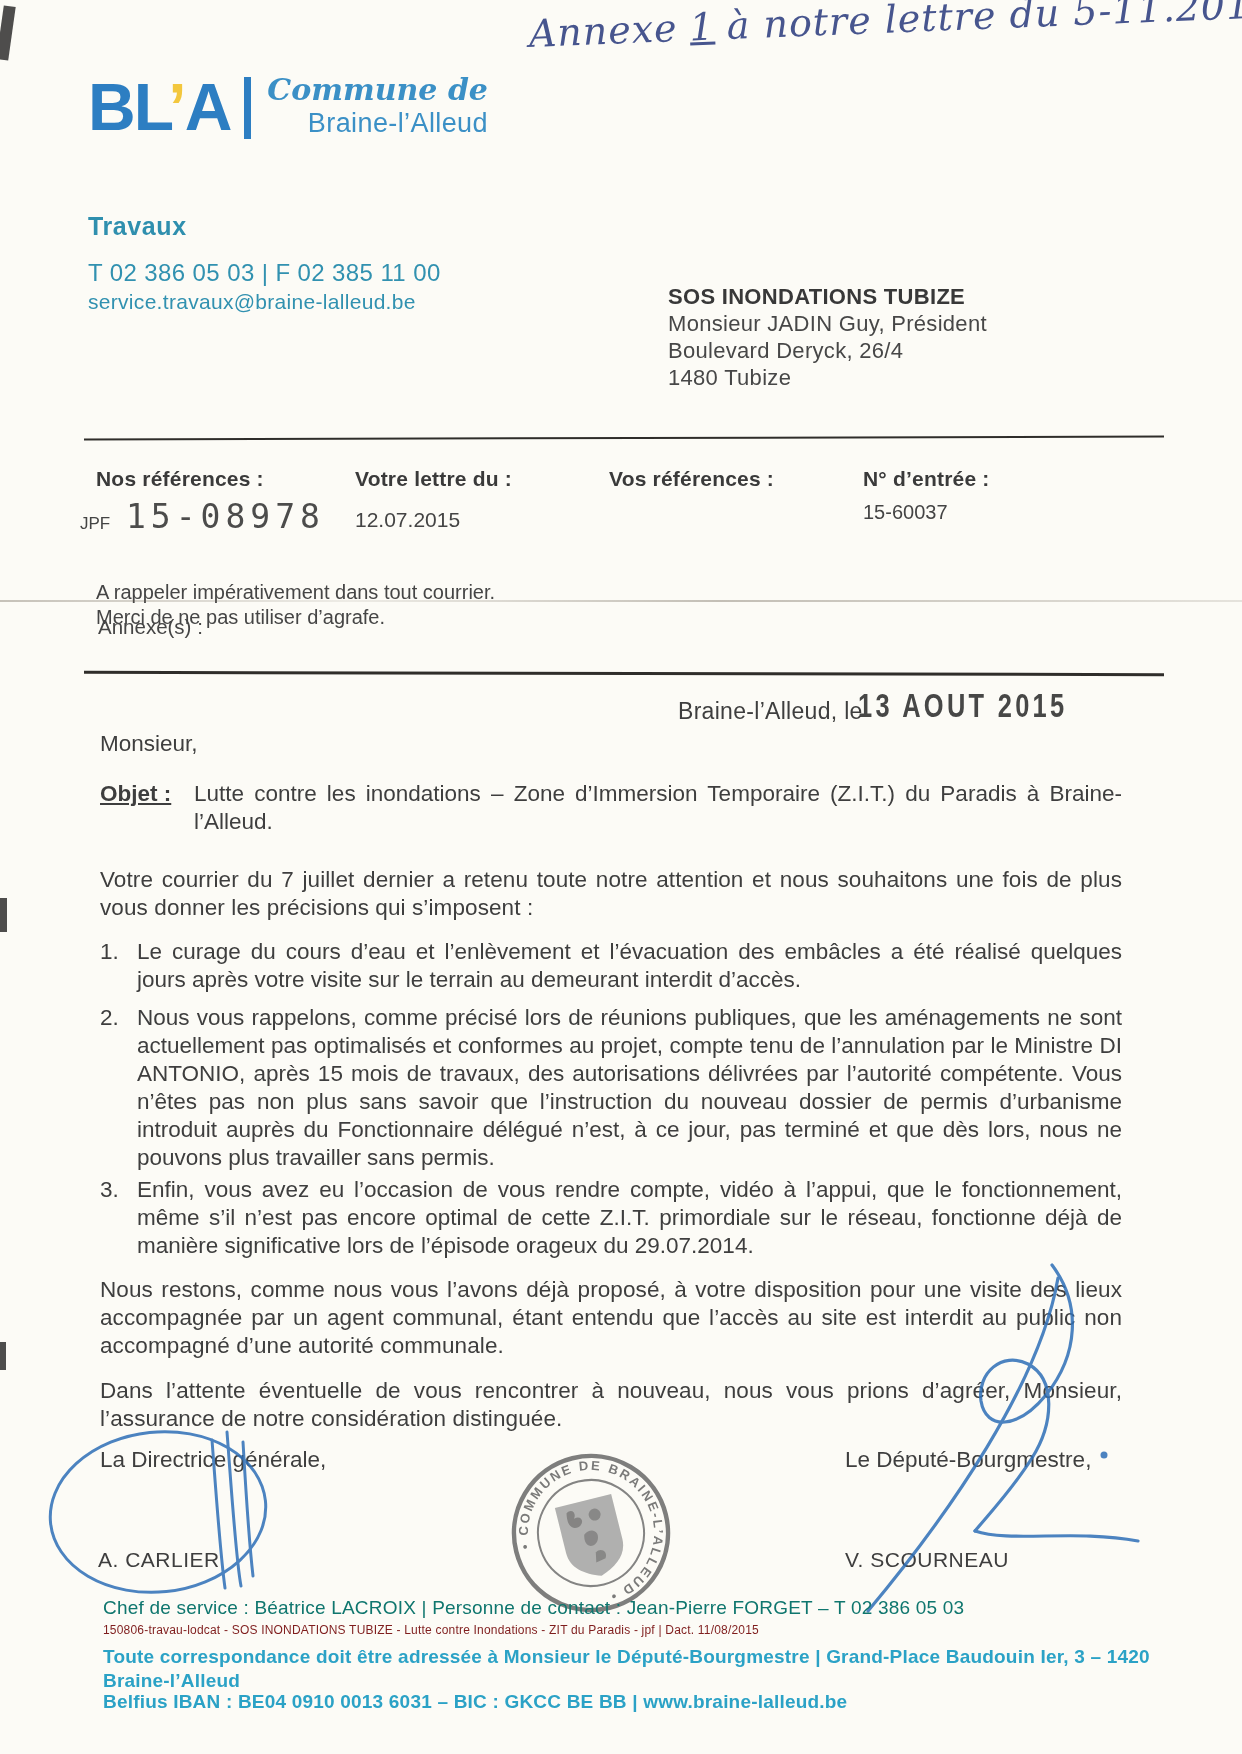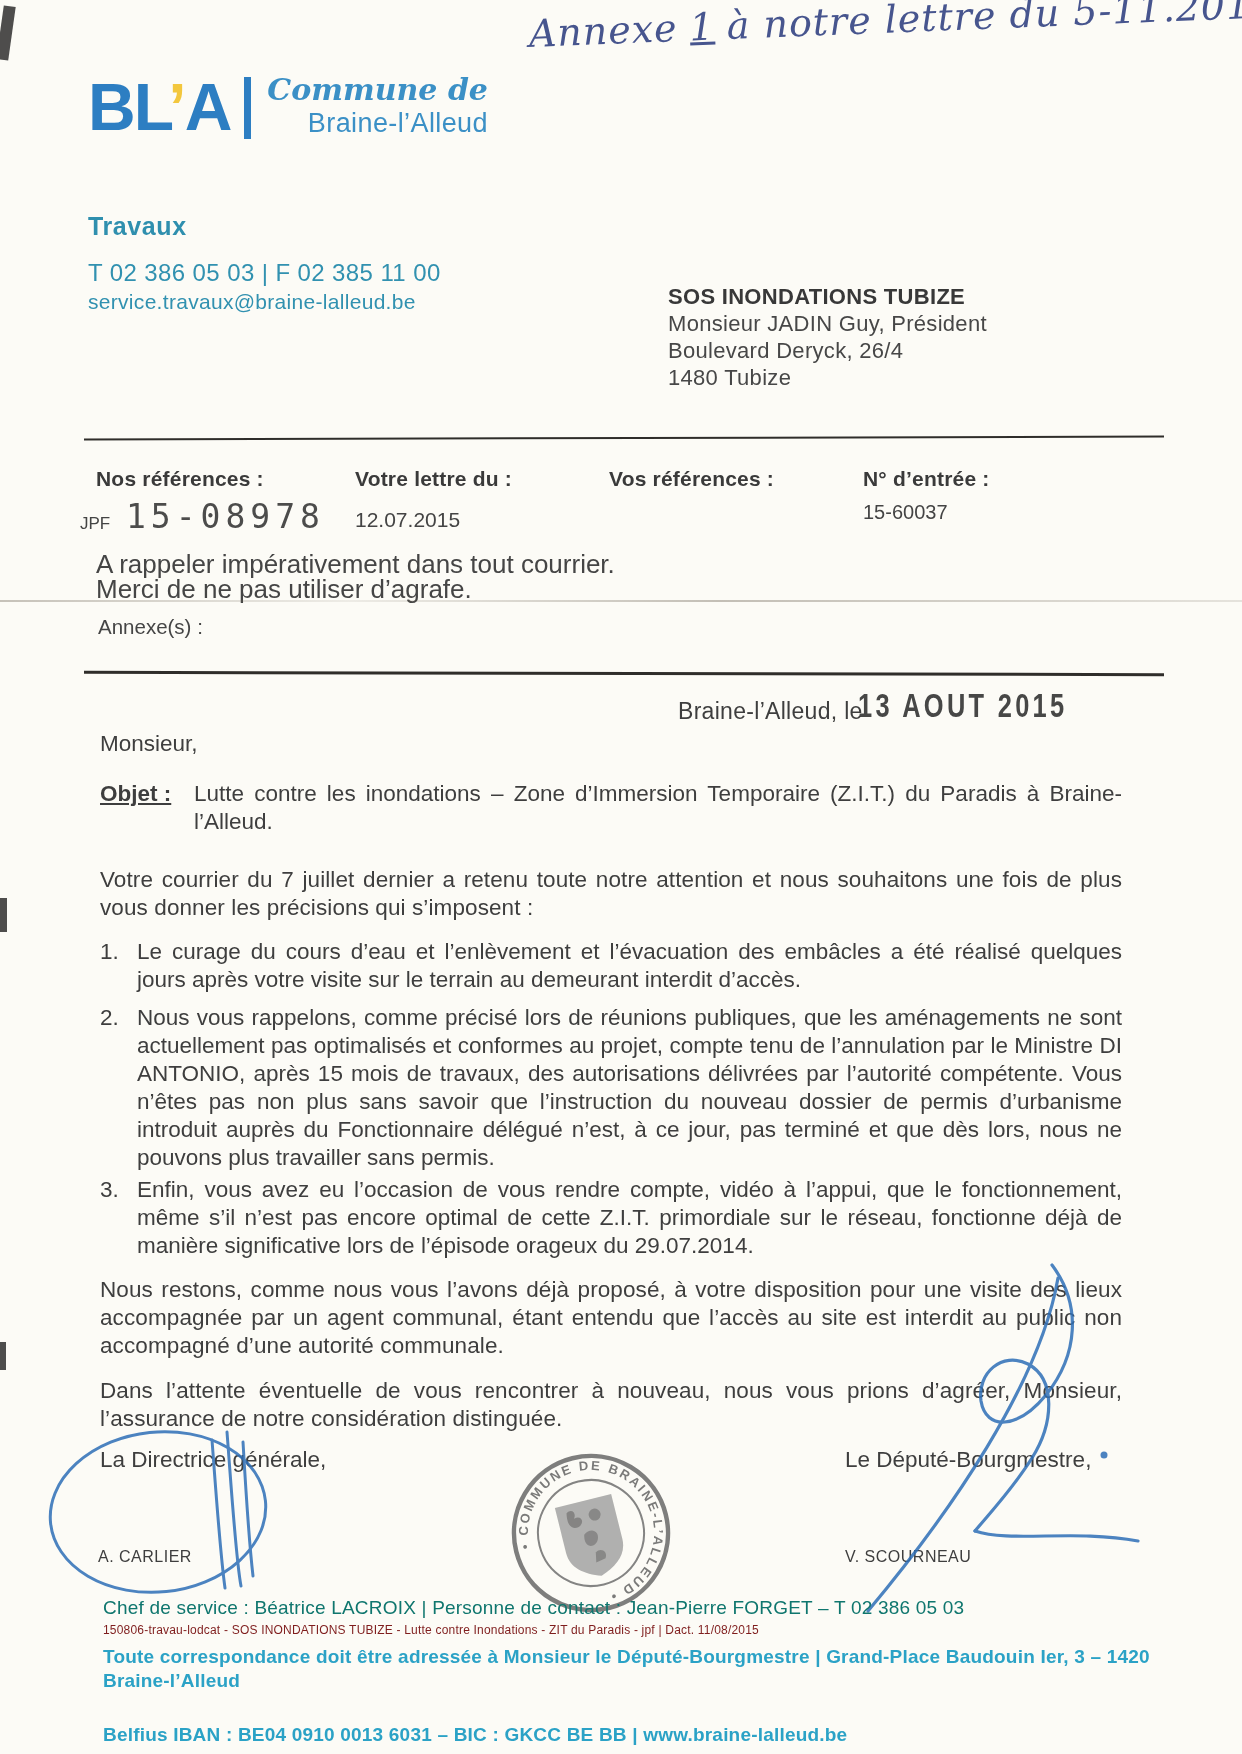--- a/index.html
+++ b/index.html
@@ -40,21 +40,21 @@
   .rule2 { left:84px; top:672px; width:1080px; height:3px; transform:rotate(.12deg); }
   
   .ref-label { position:absolute; top:467px; font-size:21px; font-weight:700; color:#3a3a3a; letter-spacing:.2px; }
   .c1 { left:96px; } .c2 { left:355px; } .c3 { left:609px; } .c4 { left:863px; }
   .ref-prefix { position:absolute; left:80px; top:514px; font-size:17px; color:#444; }
   .ref-stamp { position:absolute; left:126px; top:497px; font-family:"DejaVu Sans Mono", monospace;
     font-size:33px; letter-spacing:5px; color:#2e2e2e; opacity:.85; }
   .ref-your-letter { position:absolute; left:355px; top:508px; font-size:21px; color:#444; }
   .ref-your-ref { position:absolute; left:609px; top:508px; font-size:21px; color:#444; }
   .ref-entry { position:absolute; left:863px; top:501px; font-size:20px; color:#444; }
-  .ref-note { position:absolute; left:96px; top:552px; font-size:26px; line-height:25px; color:#454545; }
+  .ref-note { position:absolute; left:96px; top:580px; font-size:20px; line-height:25px; color:#454545; }
   .tear-line { position:absolute; left:0; top:600px; width:1242px; height:2px;
     background:linear-gradient(90deg, rgba(110,100,85,.38), rgba(110,100,85,.10) 28%, rgba(110,100,85,.40) 58%, rgba(110,100,85,.16)); }
   .annex { position:absolute; left:98px; top:615px; font-size:20.5px; color:#454545; }
   
   .dateline-place { position:absolute; left:678px; top:698px; font-size:23px; letter-spacing:.3px; }
   .date-stamp { position:absolute; left:858px; top:687px; font-size:31px; font-weight:800; color:#383838;
     letter-spacing:4px; white-space:nowrap; transform:scale(.82,1.08); transform-origin:left top; opacity:.92; }
   
   .salutation { position:absolute; left:100px; top:731px; font-size:22.5px; }
   .subject { position:absolute; left:100px; top:780px; width:1022px; display:flex; font-size:22.5px; line-height:28px; }
@@ -64,32 +64,32 @@
     font-size:22.5px; line-height:28px; letter-spacing:.1px; color:#3e3e3e; }
   .p-intro { top:866px; }
   .list-item { position:absolute; left:100px; width:1022px; display:flex; font-size:22.5px; line-height:28px; color:#3e3e3e; }
   .li-num { flex:none; width:37px; }
   .li-txt { flex:1; text-align:justify; }
   .li1 { top:938px; } .li2 { top:1004px; } .li3 { top:1176px; }
   .p-close1 { top:1276px; } .p-close2 { top:1377px; }
   
   .sig-title { position:absolute; top:1447px; font-size:22.5px; }
   .sig-title.left { left:100px; } .sig-title.right { left:845px; }
-  .sig-name { position:absolute; top:1548px; font-size:16px; letter-spacing:.5px; }
+  .sig-name { position:absolute; top:1548px; font-size:21px; letter-spacing:.5px; }
   .sig-name.left { left:98px; } .sig-name.right { left:845px; }
   .sig-svg-left { position:absolute; left:28px; top:1412px; }
   .sig-svg-right { position:absolute; left:820px; top:1243px; }
   .stamp-svg { position:absolute; left:496px; top:1438px; transform:rotate(-14deg); opacity:.82; }
   
   .footer-line { position:absolute; left:103px; white-space:nowrap; letter-spacing:.2px; }
   .f1 { top:1597px; font-size:19px; color:#0f766e; }
   .f2 { top:1623px; font-size:12px; color:#7f1d1d; }
   .f3 { top:1646px; font-size:19px; font-weight:700; color:#2ba2c6; }
   .f4 { top:1670px; font-size:19px; font-weight:700; color:#2ba2c6; }
-  .f5 { top:1691px; font-size:19px; font-weight:700; color:#2ba2c6;margin-top:33px; }
+  .f5 { top:1691px; font-size:19px; font-weight:700; color:#2ba2c6; }
   
   .artifact { position:absolute; background:#222; opacity:.8; }
   .a1 { left:0; top:6px; width:12px; height:54px; transform:rotate(8deg); }
   .a2 { left:0; top:898px; width:7px; height:34px; }
   .a3 { left:0; top:1342px; width:6px; height:28px; }
 </style>
 </head>
 <body>
 
 <div class="page">

